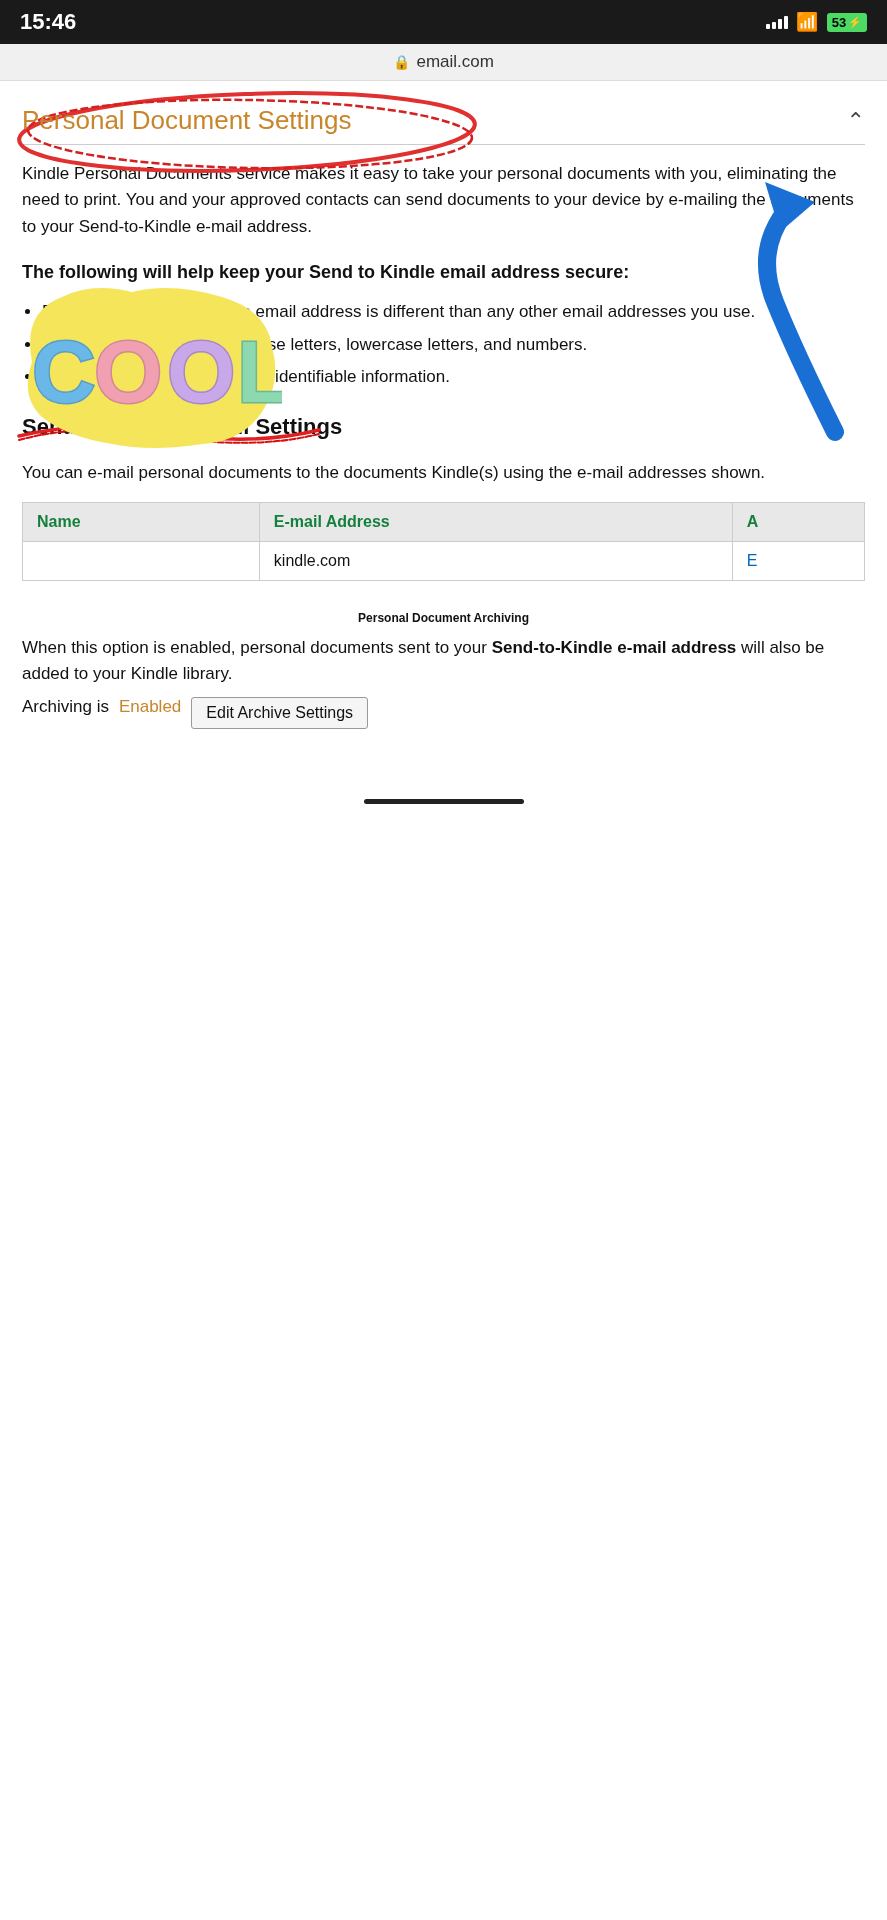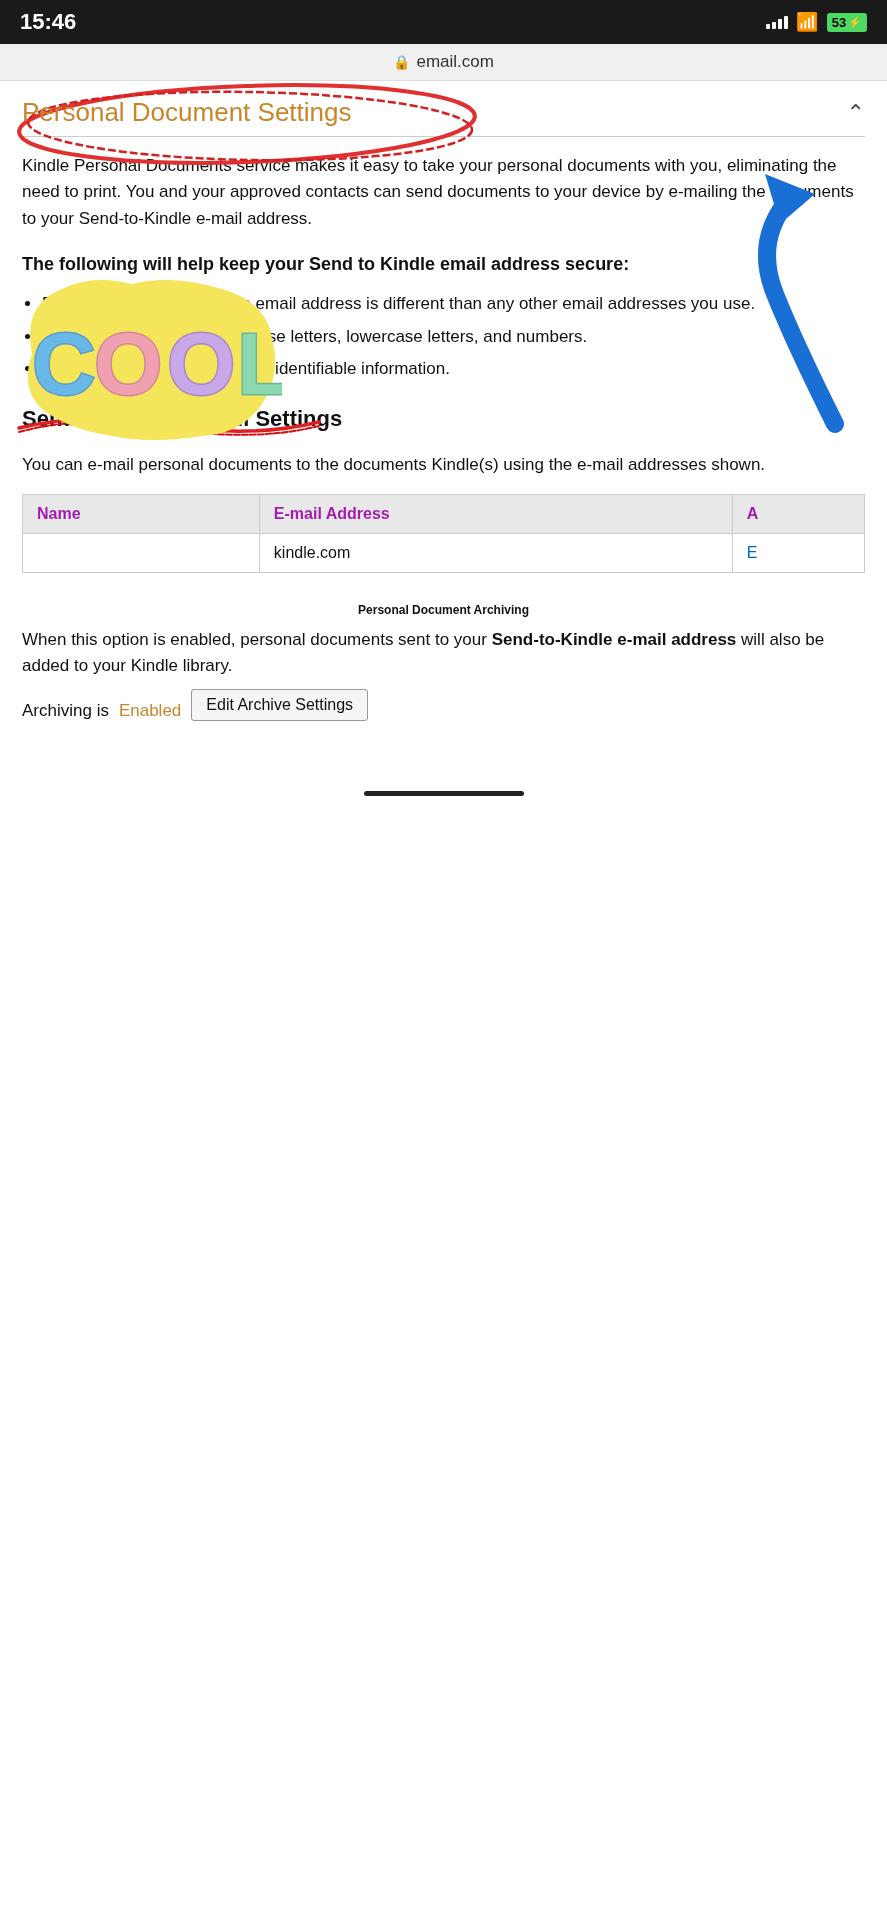--- a/index.html
+++ b/index.html
@@ -156,21 +156,21 @@
       width: 100%;
       border: 1px solid #ccc;
       border-collapse: collapse;
       margin-bottom: 24px;
       overflow: hidden;
     }
     .email-table th {
       background: #e8e8e8;
       font-size: 16px;
       font-weight: 700;
-      color: #a21caf;
+      color: #15803d;
       padding: 10px 14px;
       text-align: left;
       border-bottom: 1px solid #ccc;
       border-right: 1px solid #ccc;
     }
     .email-table td {
       padding: 10px 14px;
       font-size: 16px;
       color: #111;
       border-bottom: 1px solid #ddd;
@@ -228,21 +228,21 @@
 
     .archiving-desc {
       font-size: 17px;
       color: #111;
       line-height: 1.55;
       margin-bottom: 10px;
     }
 
     .archiving-status-row {
       display: flex;
-      align-items: flex-end;
+      align-items: flex-start;
       gap: 10px;
       flex-wrap: wrap;
     }
     .archiving-status-label {
       font-size: 17px;
       color: #111;
     }
     .enabled-text {
       color: #c8852a;
       font-weight: 400;
@@ -333,21 +333,21 @@
 </div>
 
 <div class="address-bar">
   <span class="lock-icon">🔒</span>
   <span>email.com</span>
 </div>
 
 <div class="page-content">
 
 
-  <div style="position: relative;">
+  <div style="position: relative; margin-top: 8px;">
 
     <svg class="red-circle-annotation" viewBox="0 0 480 90" fill="none" xmlns="http://www.w3.org/2000/svg">
       <ellipse cx="235" cy="45" rx="228" ry="38" stroke="#e03030" stroke-width="4" fill="none" stroke-dasharray="none" style="filter: none;" transform="rotate(-2, 235, 45)"></ellipse>
       <ellipse cx="238" cy="47" rx="222" ry="34" stroke="#d42020" stroke-width="2.5" fill="none" transform="rotate(1, 238, 47)" stroke-dasharray="8 3"></ellipse>
     </svg>
 
     <div class="section-header">
       <span class="section-title-orange">Personal Document Settings</span>
       <span class="chevron-up">⌃</span>
     </div>

